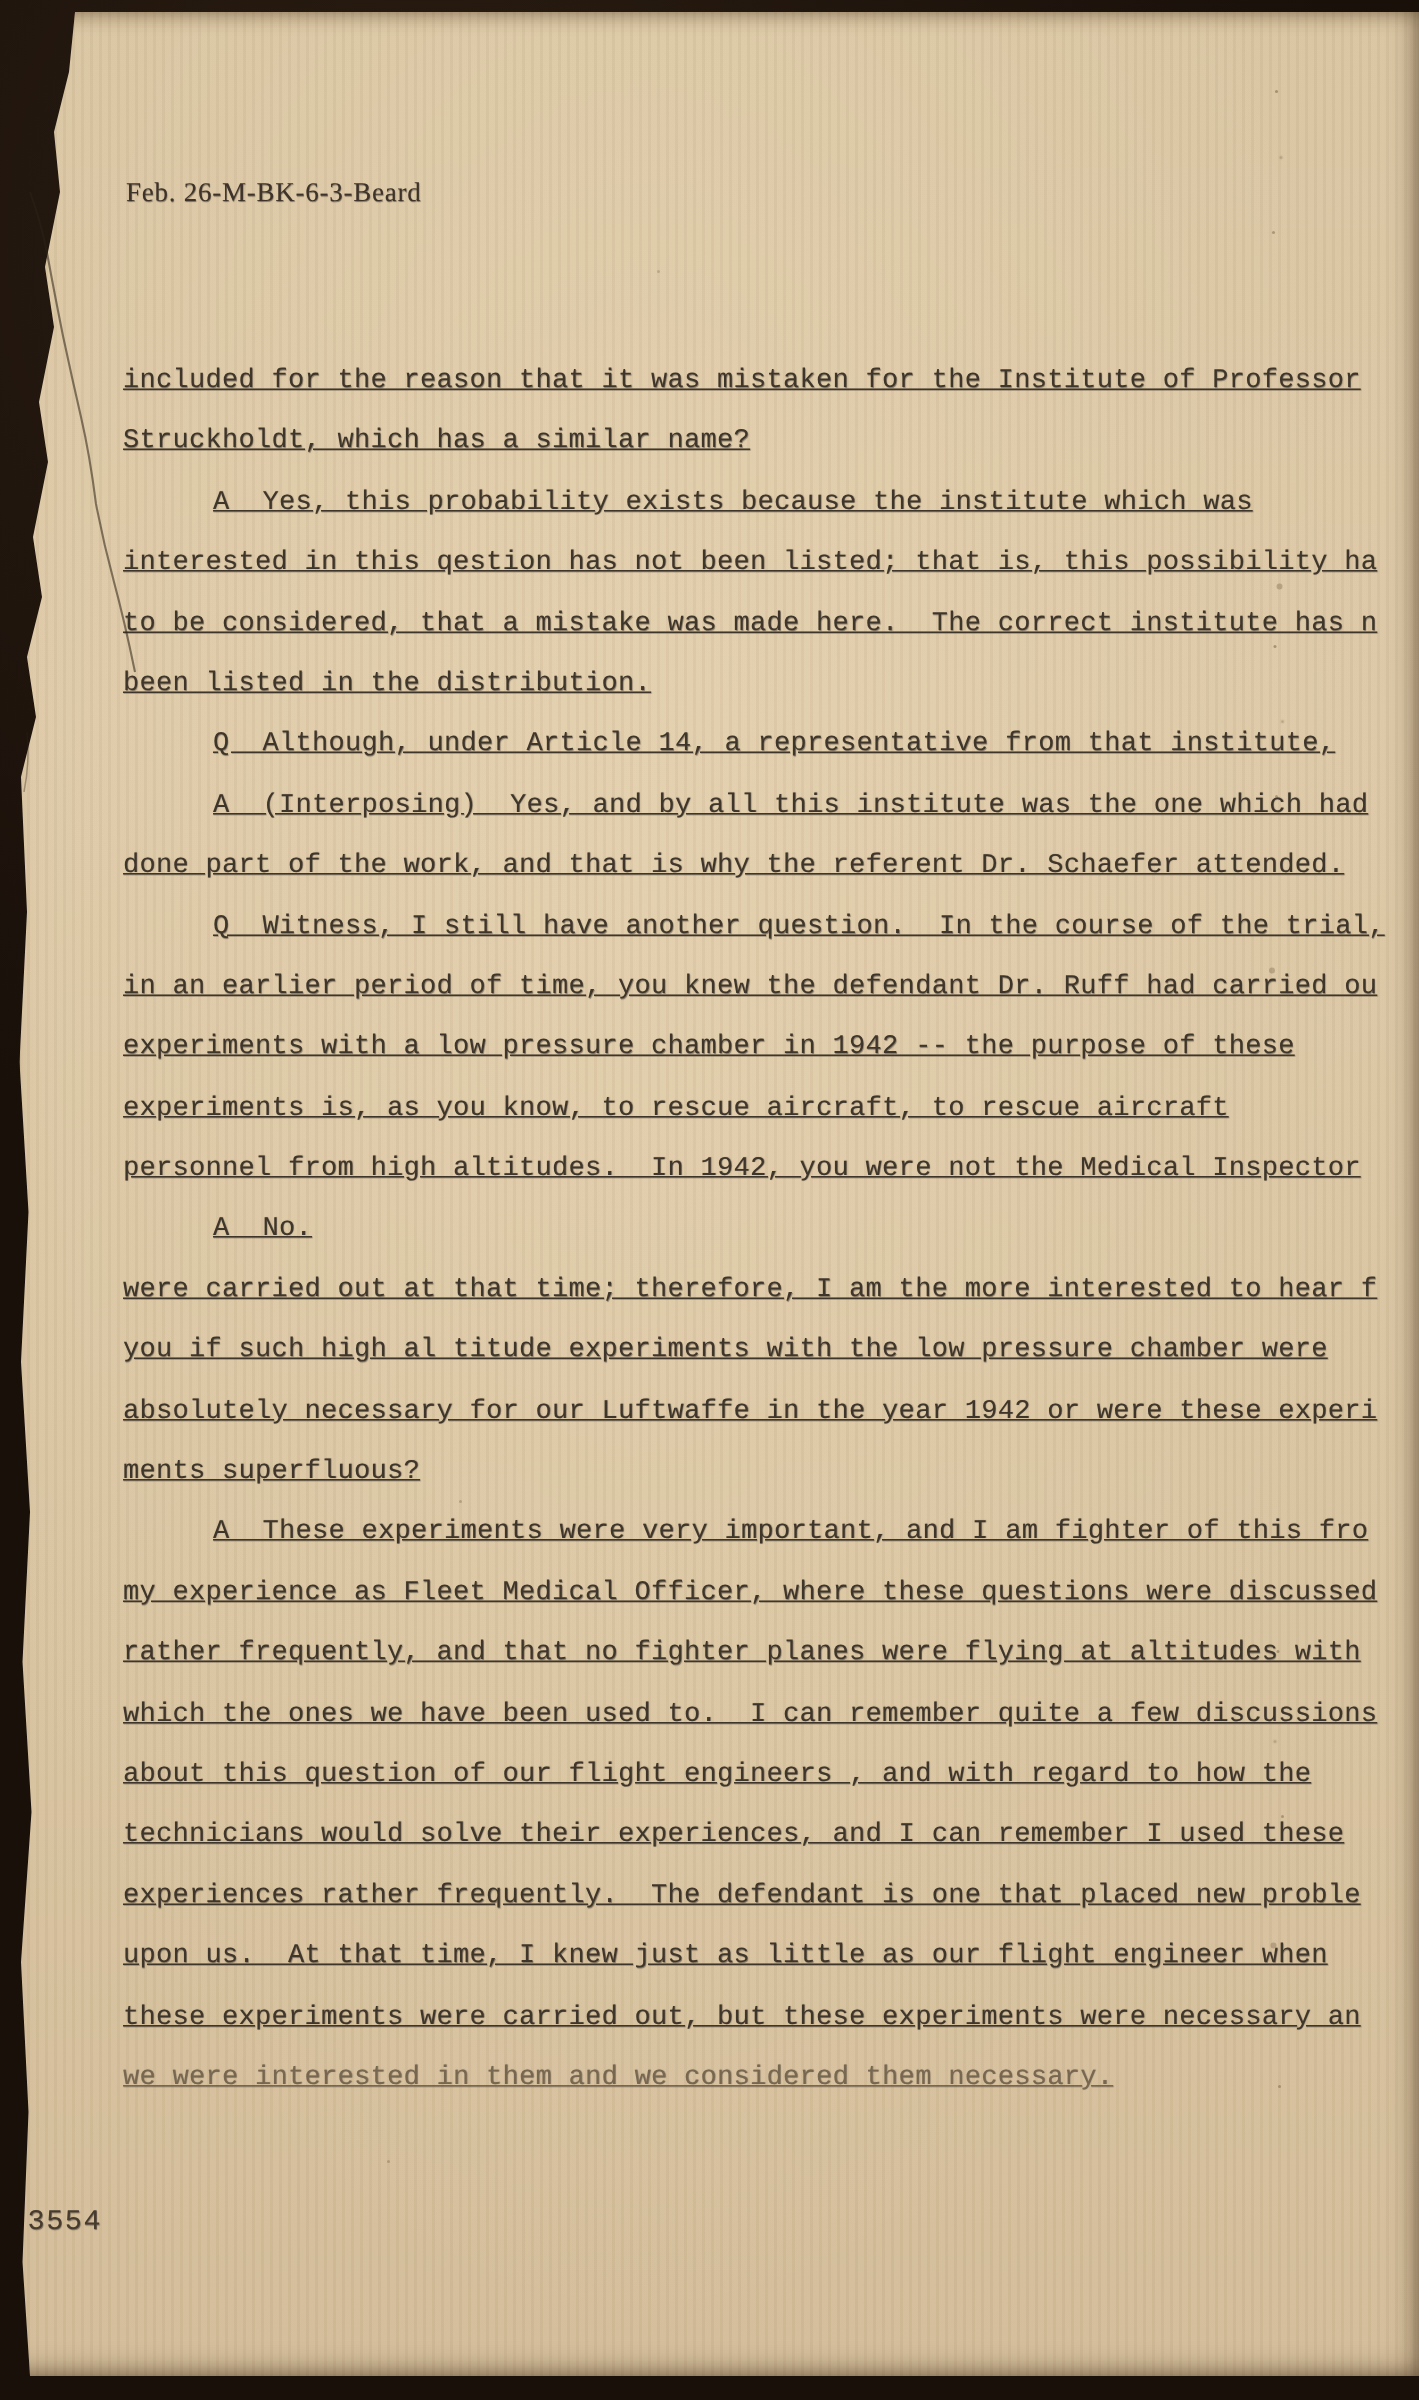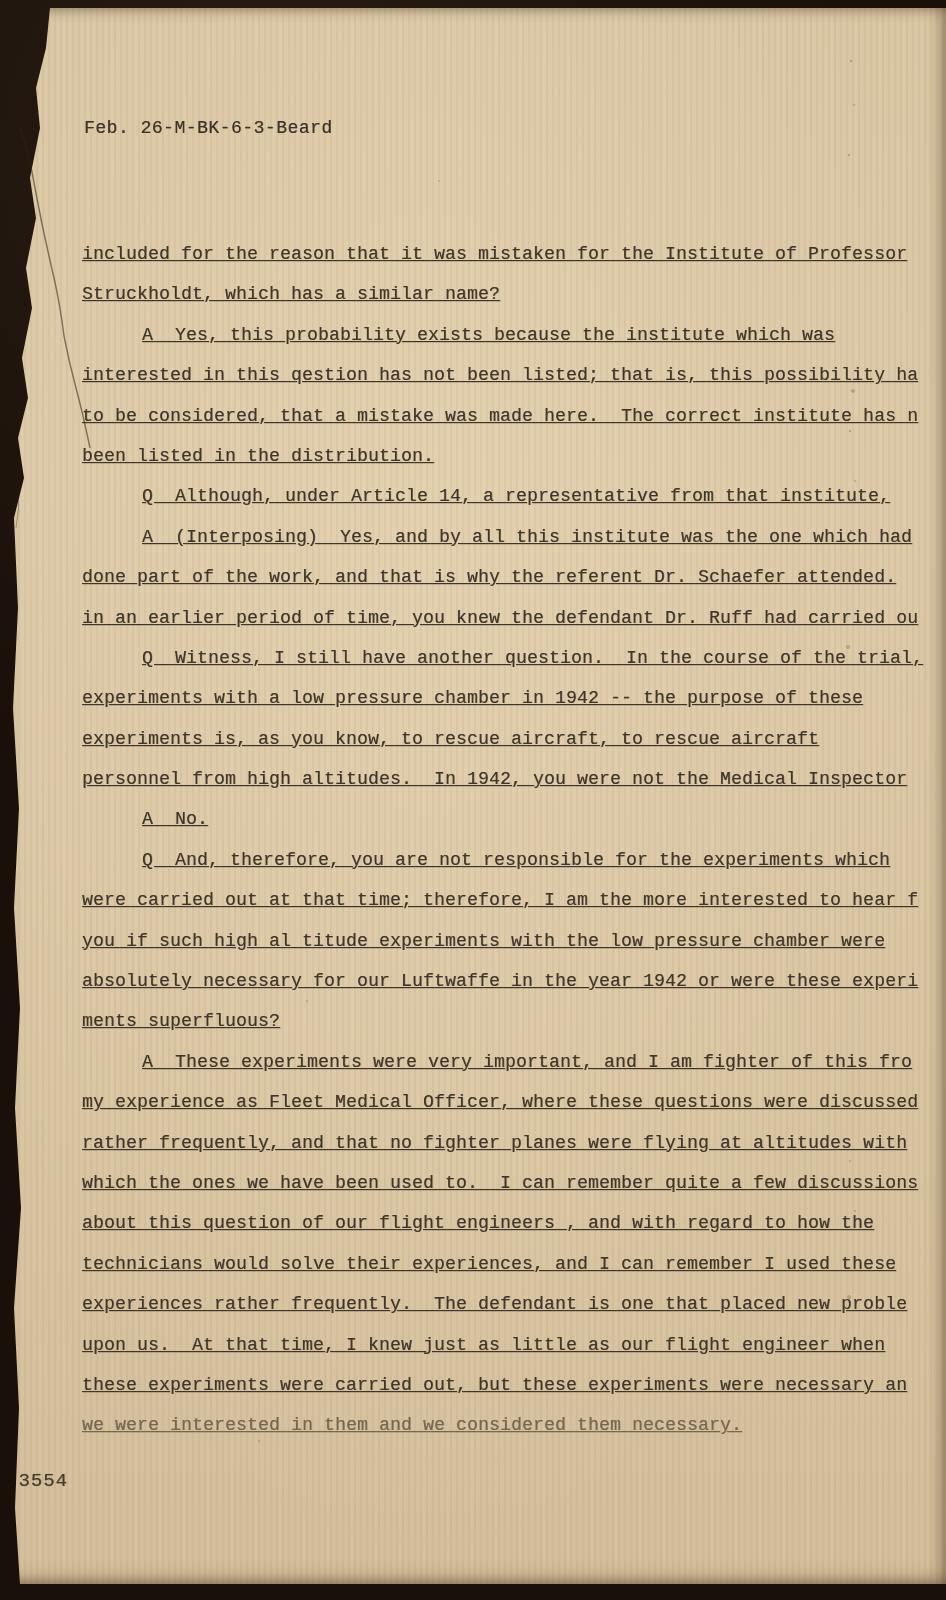--- a/index.html
+++ b/index.html
@@ -77,20 +77,21 @@
   }
   .doc-header {
     position: absolute;
     left: 78px;
     top: 110px;
     font-size: 18px;
     color: #3d332a;
     white-space: pre;
     letter-spacing: 0.5px;
     text-shadow: 0.4px 0.4px 0.6px rgba(52,42,32,0.55);
+    font-family: Liberation Serif, serif;
   }
   .body-text {
     position: absolute;
     left: 76px;
     top: 226px;
     width: 860px;
   }
   .t-line {
     height: 40.4px;
     font-size: 18px;
@@ -134,27 +135,26 @@
   <div class="body-text">
       <div class="t-line">included for the reason that it was mistaken for the Institute of Professor</div>
       <div class="t-line">Struckholdt, which has a similar name?</div>
       <div class="t-line indent">A  Yes, this probability exists because the institute which was</div>
       <div class="t-line">interested in this qestion has not been listed; that is, this possibility ha</div>
       <div class="t-line">to be considered, that a mistake was made here.  The correct institute has n</div>
       <div class="t-line">been listed in the distribution.</div>
       <div class="t-line indent">Q  Although, under Article 14, a representative from that institute,</div>
       <div class="t-line indent">A  (Interposing)  Yes, and by all this institute was the one which had</div>
       <div class="t-line">done part of the work, and that is why the referent Dr. Schaefer attended.</div>
+      <div class="t-line indent">Q  Witness, I still have another question.  In the course of the trial,</div>
       <div class="t-line">in an earlier period of time, you knew the defendant Dr. Ruff had carried ou</div>
-      <div class="t-line indent">Q  Witness, I still have another question.  In the course of the trial,</div>
       <div class="t-line">experiments with a low pressure chamber in 1942 -- the purpose of these</div>
       <div class="t-line">experiments is, as you know, to rescue aircraft, to rescue aircraft</div>
       <div class="t-line">personnel from high altitudes.  In 1942, you were not the Medical Inspector</div>
       <div class="t-line indent">A  No.</div>
-      <div class="t-line indent">Q  And, therefore, you are not responsible for the experiments which</div>
       <div class="t-line">were carried out at that time; therefore, I am the more interested to hear f</div>
       <div class="t-line">you if such high al titude experiments with the low pressure chamber were</div>
       <div class="t-line">absolutely necessary for our Luftwaffe in the year 1942 or were these experi</div>
       <div class="t-line">ments superfluous?</div>
       <div class="t-line indent">A  These experiments were very important, and I am fighter of this fro</div>
       <div class="t-line">my experience as Fleet Medical Officer, where these questions were discussed</div>
       <div class="t-line">rather frequently, and that no fighter planes were flying at altitudes with</div>
       <div class="t-line">which the ones we have been used to.  I can remember quite a few discussions</div>
       <div class="t-line">about this question of our flight engineers , and with regard to how the</div>
       <div class="t-line">technicians would solve their experiences, and I can remember I used these</div>

